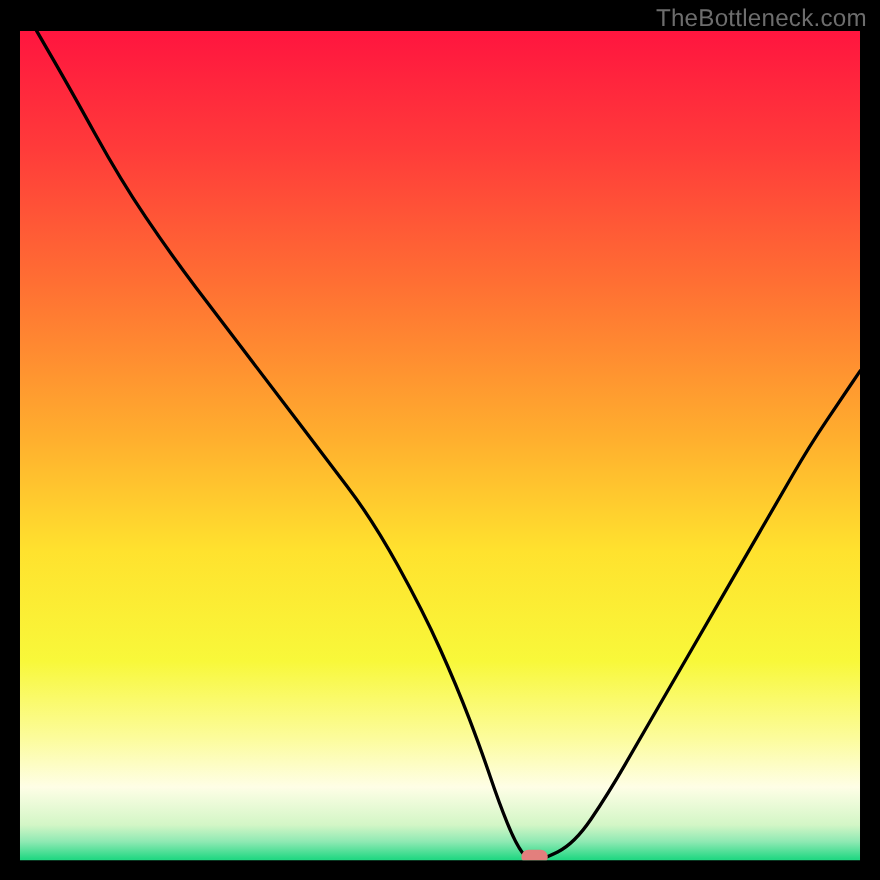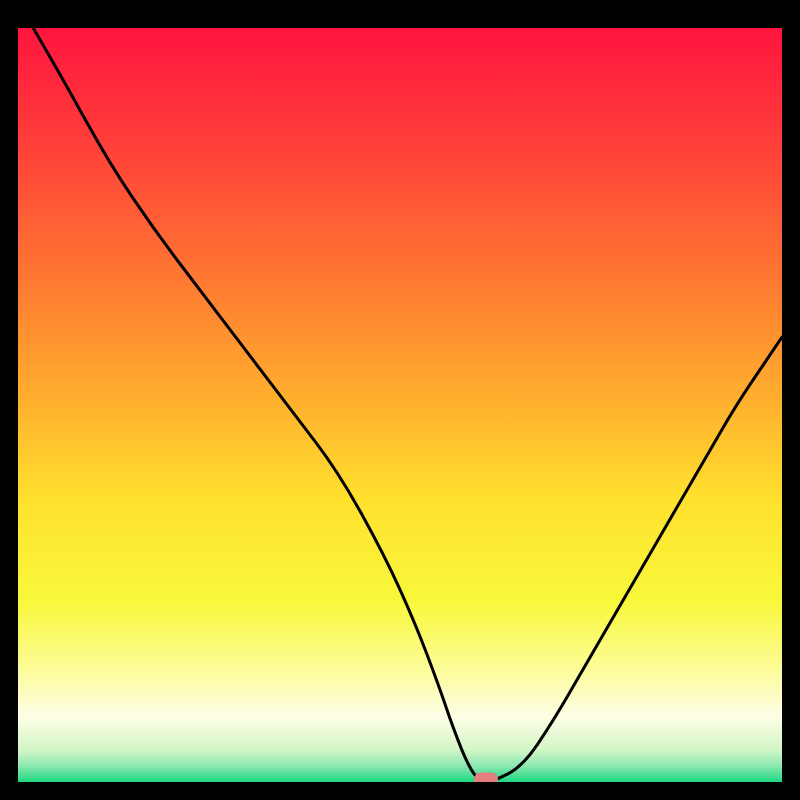--- a/index.html
+++ b/index.html
@@ -53,20 +53,21 @@
     border-radius: 7px;
     background: #e37f7d;
     transform: translate(-50%, -50%);
     z-index: 3;
   }
 </style>
 </head>
 <body>
 
 <div class="frame">
+  <div class="watermark">TheBottleneck.com</div>
 
   <div class="plot-area">
     <svg class="gradient-bg" viewBox="0 0 100 100" preserveAspectRatio="none">
       <defs>
         <linearGradient id="bg-grad" x1="0" y1="0" x2="0" y2="1">
             <stop offset="0%" stop-color="#ff153f"></stop>
             <stop offset="14.000000000000002%" stop-color="#ff3b3a"></stop>
             <stop offset="30%" stop-color="#ff6f33"></stop>
             <stop offset="48%" stop-color="#ffad2e"></stop>
             <stop offset="62%" stop-color="#ffe22e"></stop>

